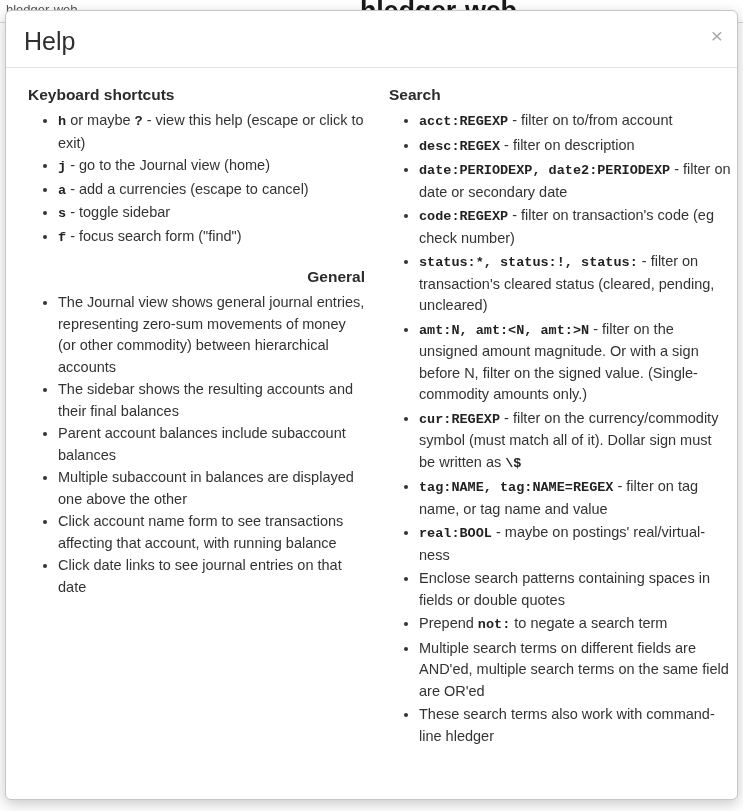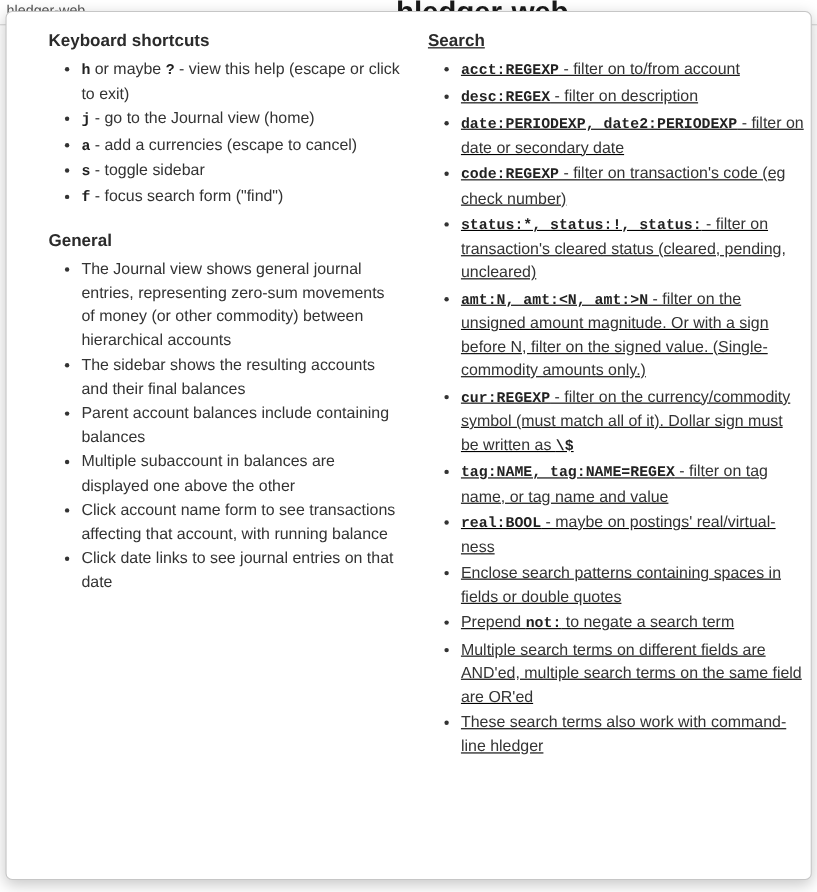--- a/index.html
+++ b/index.html
@@ -93,36 +93,36 @@
   .modal-body {
     display: flex;
     padding: 18px 0 0 0;
     box-sizing: border-box;
   }
   .col {
     box-sizing: border-box;
   }
   .col-left {
     width: 372px;
-    padding: 0 12px 0 34px;
+    padding: 0 12px 0 18px;
   }
   .col-right {
     width: 361px;
     padding: 0 6px 0 8px;
-    text-decoration: underline;
   }
   h4.section {
     font-size: 15.5px;
     font-weight: bold;
     color: #2b2b2b;
     margin: 0 0 6px 4px;
     font-family: "Liberation Sans", sans-serif;
   }
   h4.section.second {
     margin-top: 20px;
+    text-align: right;
   }
   ul.list {
     margin: 0;
     padding-left: 34px;
     list-style-type: disc;
   }
   ul.list li {
     font-size: 14.5px;
     line-height: 21.5px;
     color: #333333;
@@ -147,39 +147,43 @@
 <body>
 
 <div class="page-behind">
   <div class="behind-brand">hledger-web</div>
   <div class="behind-title">hledger-web</div>
   <div class="behind-divider"></div>
 </div>
 
 <div class="modal">
 
+  <div class="modal-header">
+    <h2 class="modal-title">Help</h2>
+    <button class="modal-close">×</button>
+  </div>
 
   <div class="modal-body">
 
     <div class="col col-left">
 
       <h4 class="section">Keyboard shortcuts</h4>
       <ul class="list">
         <li><code class="kbd">h</code><span> or maybe </span><code class="kbd">?</code><span> - view this help (escape or click to exit)</span></li>
         <li><code class="kbd">j</code><span> - go to the Journal view (home)</span></li>
         <li><code class="kbd">a</code><span> - add a currencies (escape to cancel)</span></li>
         <li><code class="kbd">s</code><span> - toggle sidebar</span></li>
         <li><code class="kbd">f</code><span> - focus search form ("find")</span></li>
       </ul>
 
       <h4 class="section second">General</h4>
       <ul class="list">
         <li>The Journal view shows general journal entries, representing zero-sum movements of money (or other commodity) between hierarchical accounts</li>
         <li>The sidebar shows the resulting accounts and their final balances</li>
-        <li>Parent account balances include containing balances</li>
+        <li>Parent account balances include subaccount balances</li>
         <li>Multiple subaccount in balances are displayed one above the other</li>
         <li>Click account name form to see transactions affecting that account, with running balance</li>
         <li>Click date links to see journal entries on that date</li>
       </ul>
     </div>
 
     <div class="col col-right">
       <h4 class="section">Search</h4>
       <ul class="list">
         <li><code>acct:REGEXP</code><span> - filter on to/from account</span></li>

